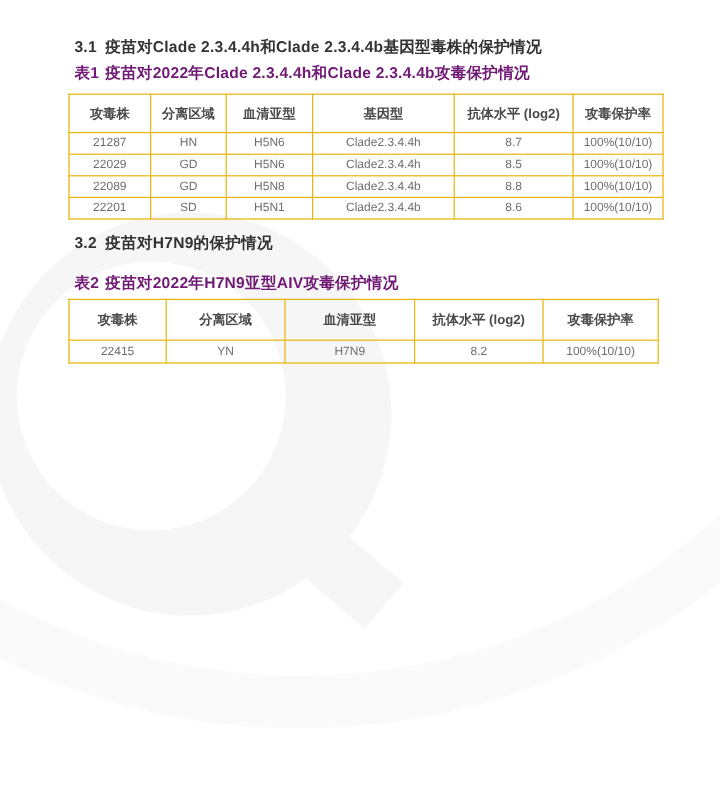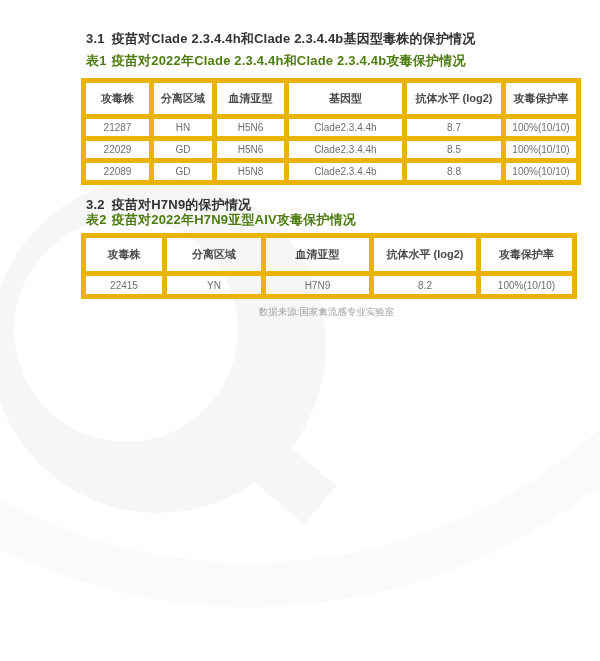--- a/index.html
+++ b/index.html
@@ -10,50 +10,50 @@
     background: #ffffff;
     overflow: hidden;
     font-family: "Liberation Sans", "DejaVu Sans", sans-serif;
   }
   .watermark {
     position: absolute;
     left: 0; top: 0;
     width: 600px; height: 661px;
     pointer-events: none;
   }
-  .content { position: relative; padding-left: 24px; }
+  .content { position: relative; }
 
   .sec-heading {
     margin: 31px 0 0 62px;
     font-size: 13px;
     line-height: 15px;
     font-weight: bold;
     color: #333333;
     letter-spacing: 0.2px;
   }
   .sec-heading .sec-num { margin-right: 7px; }
 
   .tbl-caption {
     margin: 7px 0 0 62px;
     font-size: 13px;
     line-height: 15px;
     font-weight: bold;
-    color: #4d7c0f;
+    color: #701a75;
     letter-spacing: 0.2px;
   }
   .tbl-caption .cap-label { margin-right: 5px; }
 
   table {
     border-collapse: collapse;
     table-layout: fixed;
     background: transparent;
     margin-left: 57px;
   }
   th, td {
-    border: 5px solid #eab308;
+    border: 1px solid #eab308;
     text-align: center;
     vertical-align: middle;
     padding: 0 2px;
     overflow: hidden;
     white-space: nowrap;
   }
   th {
     font-size: 11px;
     font-weight: bold;
     color: #4a4a4a;
@@ -62,21 +62,21 @@
     font-size: 10px;
     font-weight: normal;
     color: #6e6e6e;
   }
 
   .t1 { margin-top: 10px; width: 495px; }
   .t1 th { height: 31px; }
   .t1 td { height: 17px; }
 
   .heading-2 { margin-top: 12px; }
-  .caption-2 { margin-top: 0; }
+  .caption-2 { margin-top: 18px; }
 
   .t2 { margin-top: 6px; width: 491px; }
   .t2 th { height: 33px; }
   .t2 td { height: 18px; }
 
   .source-note {
     margin: 7px 0 0 57px;
     width: 491px;
     text-align: center;
     font-size: 9.5px;
@@ -143,20 +143,28 @@
             <td>100%(10/10)</td>
           </tr>
           <tr>
             <td>22089</td>
             <td>GD</td>
             <td>H5N8</td>
             <td>Clade2.3.4.4b</td>
             <td>8.8</td>
             <td>100%(10/10)</td>
           </tr>
+          <tr>
+            <td>22201</td>
+            <td>SD</td>
+            <td>H5N1</td>
+            <td>Clade2.3.4.4b</td>
+            <td>8.6</td>
+            <td>100%(10/10)</td>
+          </tr>
         </tbody>
     </table>
 
     <div class="sec-heading heading-2">
       <span class="sec-num">3.2</span><span>疫苗对H7N9的保护情况</span>
     </div>
 
     <div class="tbl-caption caption-2">
       <span class="cap-label">表2</span><span>疫苗对2022年H7N9亚型AIV攻毒保护情况</span>
     </div>
@@ -182,16 +190,15 @@
           <tr>
             <td>22415</td>
             <td>YN</td>
             <td>H7N9</td>
             <td>8.2</td>
             <td>100%(10/10)</td>
           </tr>
         </tbody>
     </table>
 
-    <div class="source-note">数据来源:国家禽流感专业实验室</div>
 
   </div>
 </div>
 
 </body></html>

